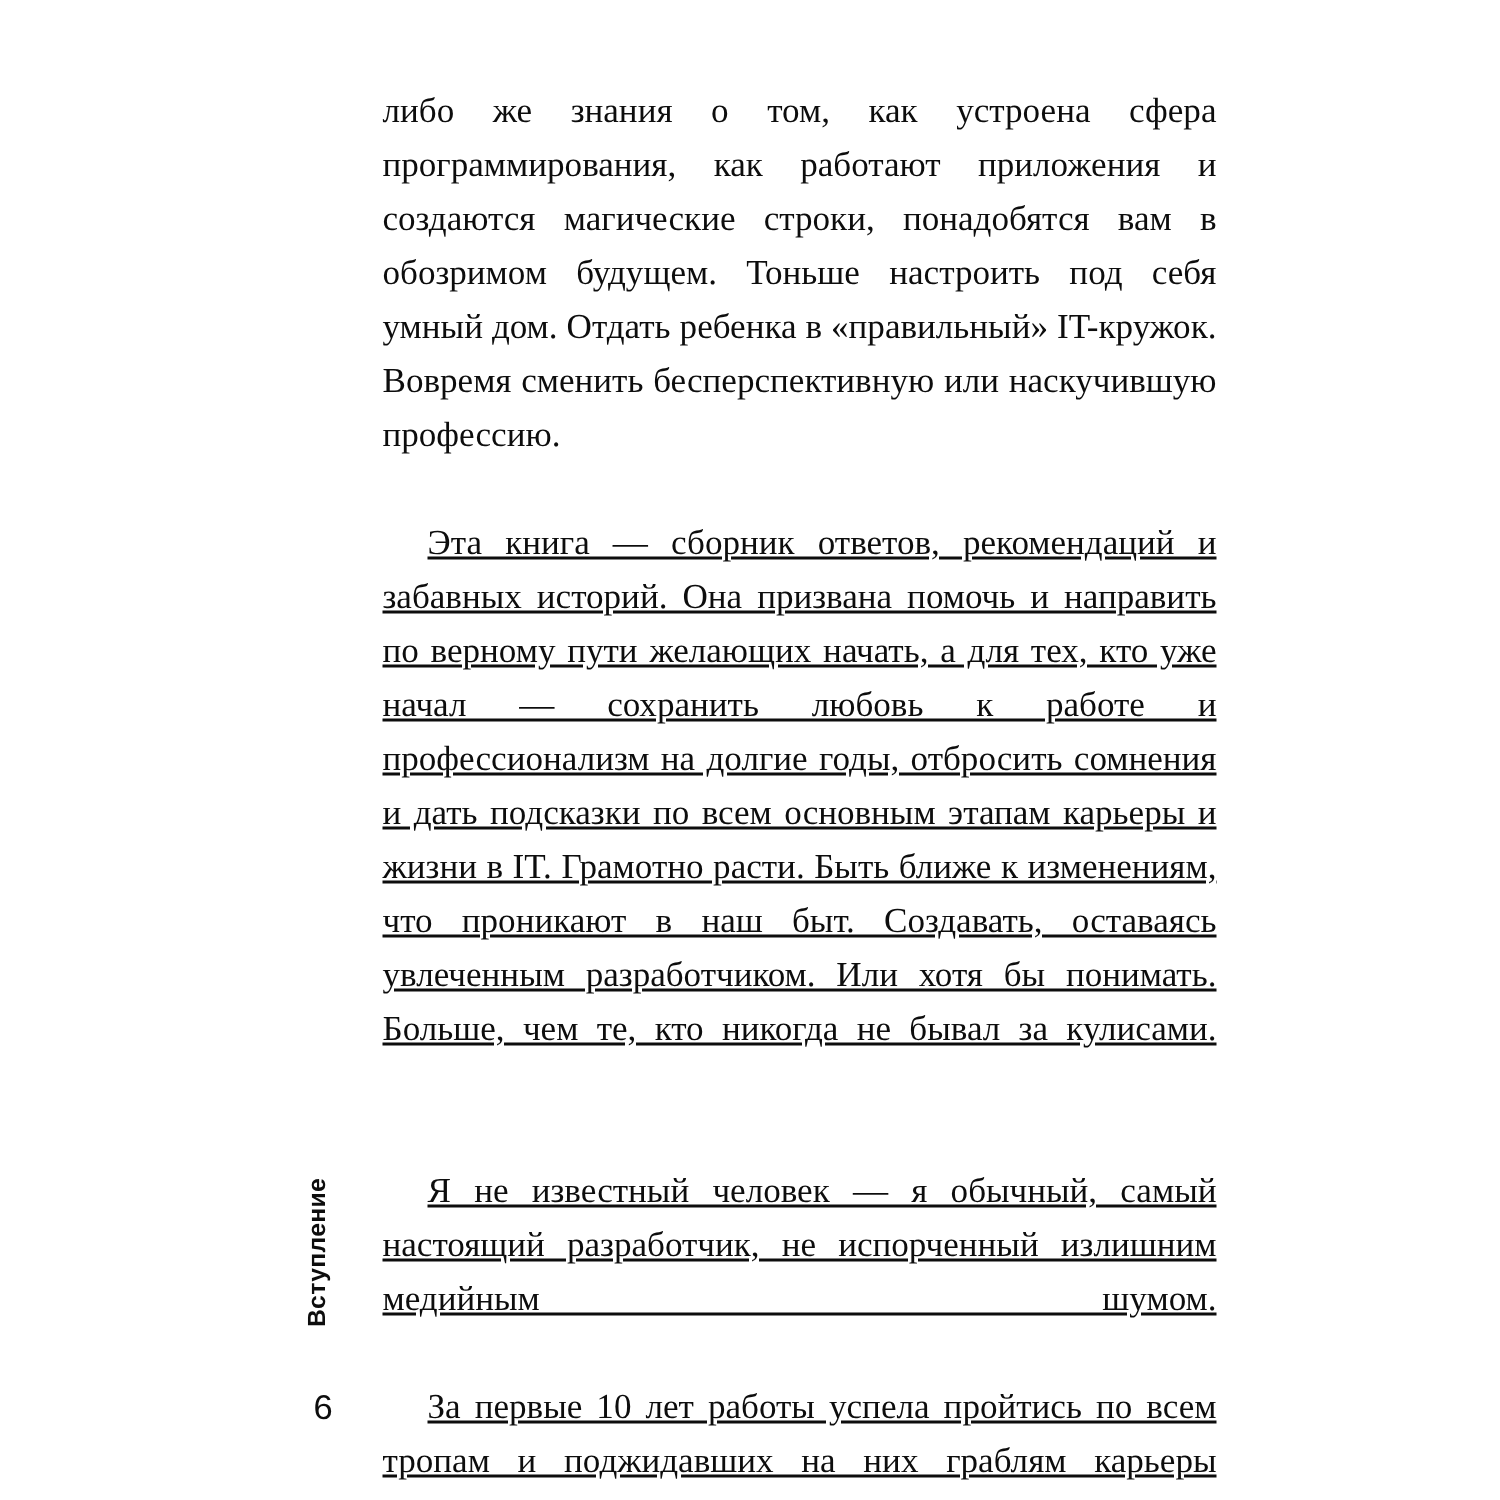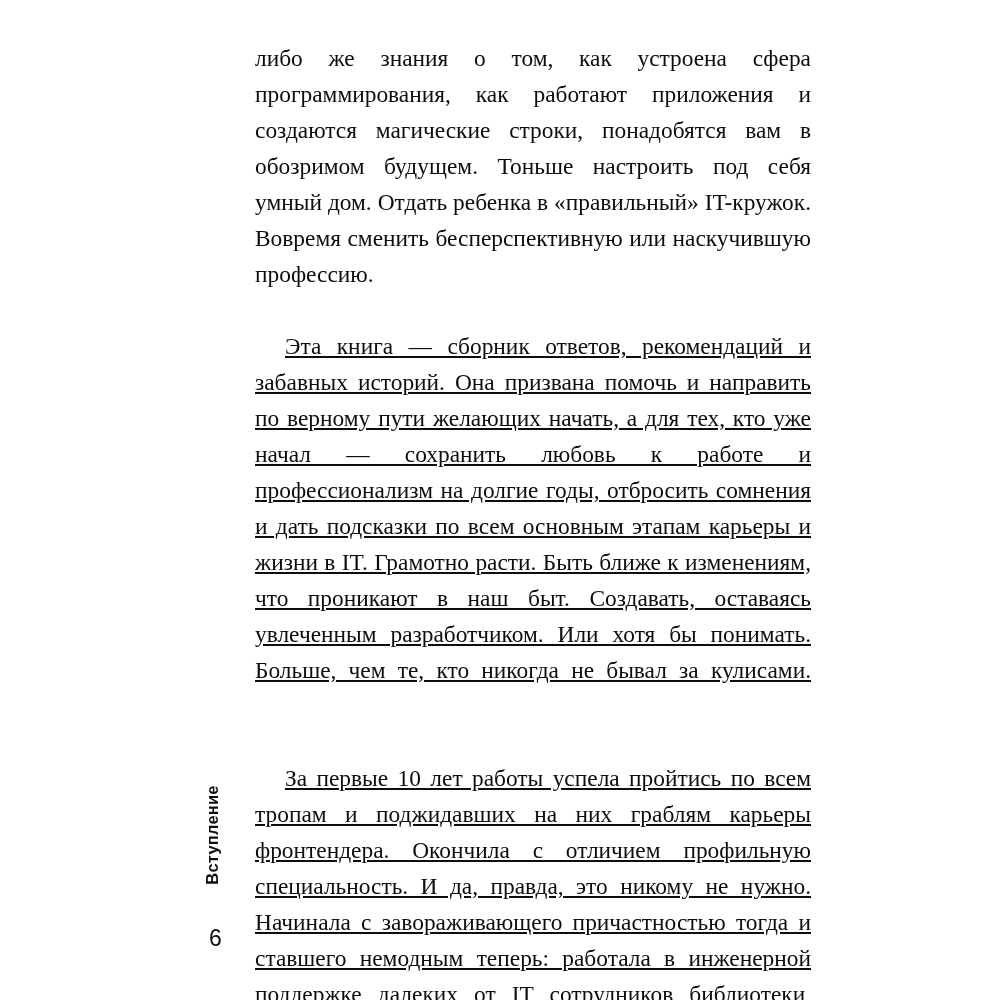--- a/index.html
+++ b/index.html
@@ -44,20 +44,21 @@
     hyphens: manual;
     -webkit-hyphens: manual;
     word-spacing: 0.1px;
   }
   .para.indent {
     text-indent: 30px;
     text-decoration: underline;
   }
   .para.no-indent {
     text-indent: 0;
+    margin-top: 16px;
   }
   
   .para::after {
     content: "";
     display: inline-block;
     width: 100%;
   }
 
   .block-gap {
     height: 36px;
@@ -96,20 +97,21 @@
 <div class="page">
 
   <div class="text-column">
 
     <p class="para no-indent">либо же знания о том, как устроена сфера программирования, как работают приложения и создаются магические строки, понадобятся вам в обозримом будущем. Тоньше настроить под себя умный дом. Отдать ребенка в «правильный» IT-кружок. Вовремя сменить бесперспективную или наскучившую профессию.</p>
 
     <p class="para indent">Эта книга — сборник ответов, рекомендаций и забавных историй. Она призвана помочь и направить по верному пути желающих начать, а для тех, кто уже начал — сохранить любовь к работе и профессионализм на долгие годы, отбросить сомнения и дать подсказки по всем основным этапам карьеры и жизни в IT. Грамотно расти. Быть ближе к изменениям, что проникают в наш быт. Создавать, оставаясь увлеченным разработчиком. Или хотя бы понимать. Больше, чем те, кто никогда не бывал за кулисами.</p>
 
     <div class="block-gap"></div>
 
+    <p class="para indent">Я не известный человек — я обычный, самый настоящий разработчик, не испорченный излишним медийным шумом.</p>
 
     <p class="para indent">За первые 10 лет работы успела пройтись по всем тропам и поджидавших на них граблям карьеры фронтендера. Окончила с отличием профильную специальность. И да, правда, это никому не нужно. Начинала с завораживающего причастностью тогда и ставшего немодным теперь: работала в инженерной поддержке далеких от IT сотрудников библиотеки, собирала из коробок и настраивала десятки рабочих станций за день.</p>
 
   </div>
 
   <div class="running-head">Вступление</div>
 
   <div class="folio">6</div>
 
 </div>

